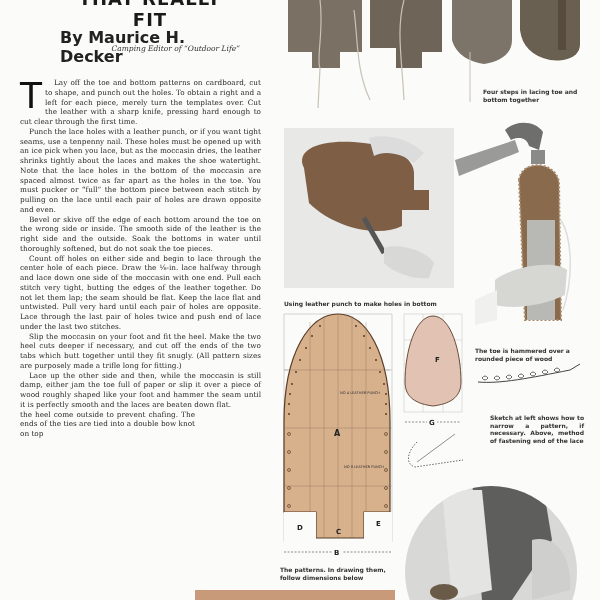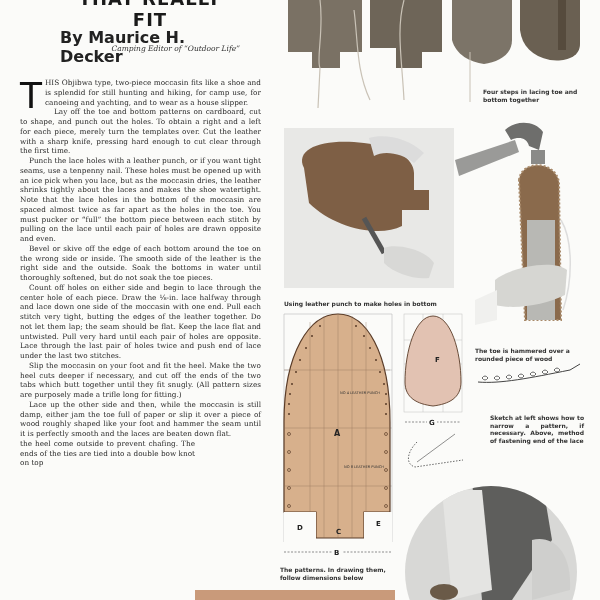--- a/index.html
+++ b/index.html
@@ -18,21 +18,21 @@
   .tan-bar { position:absolute; left:195px; top:590px; width:200px; height:10px; background:#c99a7a; }
 </style>
 </head>
 <body>
 
 <div class="title">THAT REALLY FIT</div>
 <div class="byline">By Maurice H. Decker</div>
 <div class="subbyline">Camping Editor of “Outdoor Life”</div>
 
 <div class="body-text">
-  <p class="first"><span class="dropcap">T</span><span>HIS Objibwa type, two-piece moccasin fits like a shoe and is splendid for still hunting and hiking, for camp use, for canoeing and yachting, and to wear as a house slipper.</span></p>
+  <p class="first"><span class="dropcap">T</span></p>
   <p>Lay off the toe and bottom patterns on cardboard, cut to shape, and punch out the holes. To obtain a right and a left for each piece, merely turn the templates over. Cut the leather with a sharp knife, pressing hard enough to cut clear through the first time.</p>
   <p>Punch the lace holes with a leather punch, or if you want tight seams, use a tenpenny nail. These holes must be opened up with an ice pick when you lace, but as the moccasin dries, the leather shrinks tightly about the laces and makes the shoe watertight. Note that the lace holes in the bottom of the moccasin are spaced almost twice as far apart as the holes in the toe. You must pucker or “full” the bottom piece between each stitch by pulling on the lace until each pair of holes are drawn opposite and even.</p>
   <p>Bevel or skive off the edge of each bottom around the toe on the wrong side or inside. The smooth side of the leather is the right side and the outside. Soak the bottoms in water until thoroughly softened, but do not soak the toe pieces.</p>
   <p>Count off holes on either side and begin to lace through the center hole of each piece. Draw the ⅛-in. lace halfway through and lace down one side of the moccasin with one end. Pull each stitch very tight, butting the edges of the leather together. Do not let them lap; the seam should be flat. Keep the lace flat and untwisted. Pull very hard until each pair of holes are opposite. Lace through the last pair of holes twice and push end of lace under the last two stitches.</p>
   <p>Slip the moccasin on your foot and fit the heel. Make the two heel cuts deeper if necessary, and cut off the ends of the two tabs which butt together until they fit snugly. (All pattern sizes are purposely made a trifle long for fitting.)</p>
   <p>Lace up the other side and then, while the moccasin is still damp, either jam the toe full of paper or slip it over a piece of wood roughly shaped like your foot and hammer the seam until it is perfectly smooth and the laces are beaten down flat.</p>
   <p class="narrow" style="text-indent:0">the heel come outside to prevent chafing. The ends of the ties are tied into a double bow knot on top</p>
 </div>
 
 <svg class="photo" style="left:284px;top:0;width:300px;height:110px" viewBox="0 0 300 110">

